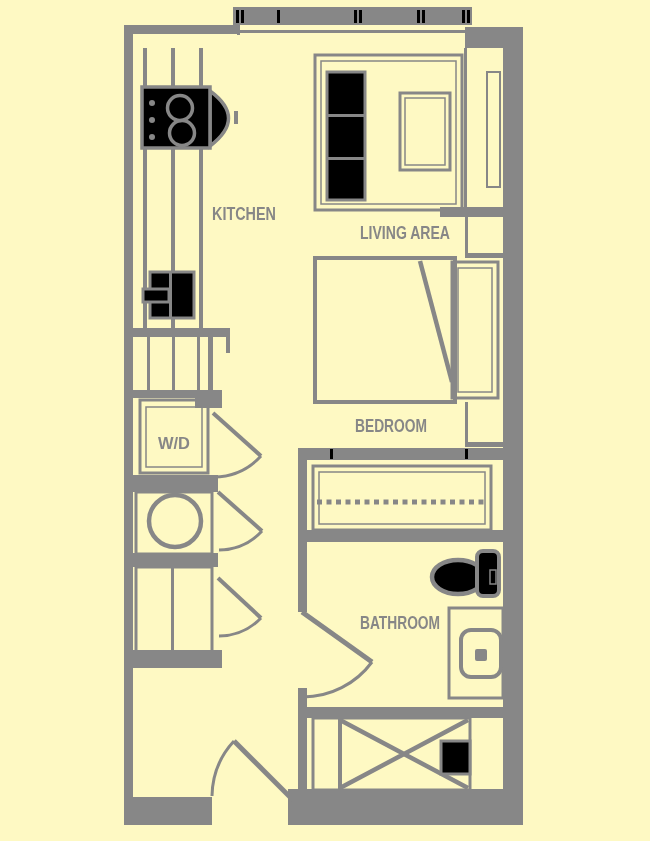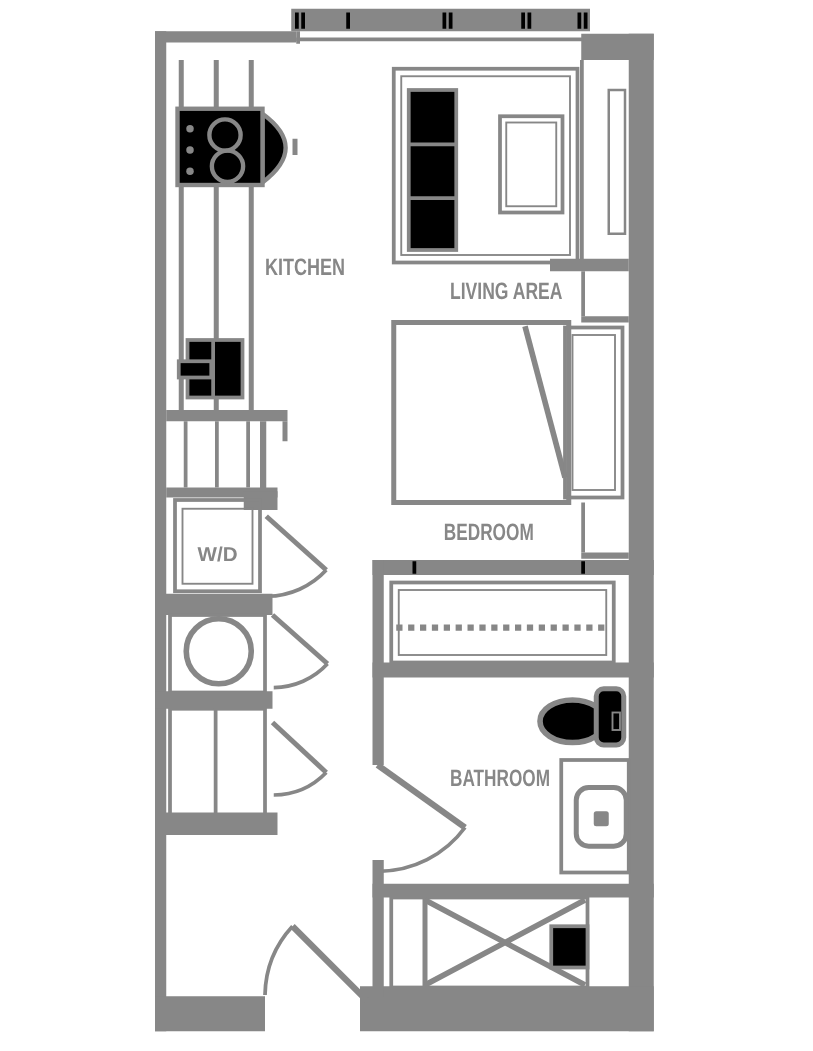--- a/index.html
+++ b/index.html
@@ -1,16 +1,16 @@
 <!DOCTYPE html>
 <html><head>
 <meta charset="utf-8">
 <style>
   html,body{margin:0;padding:0;background:#000;}
-  .stage{position:relative;width:650px;height:841px;background:#ffffff;overflow:hidden;}
+  .stage{position:relative;width:650px;height:841px;background:#fef9c3;overflow:hidden;}
   svg{display:block;}
   svg text{font-family:"Liberation Sans",sans-serif;font-weight:bold;fill:currentColor;text-anchor:middle;}
   .ln{fill:none;stroke:currentColor;}
   .fl{fill:currentColor;stroke:none;}
   .blk{fill:#000;stroke:currentColor;}
   .bg{fill:#000;stroke:none;}
 </style>
 </head>
 <body>
 

